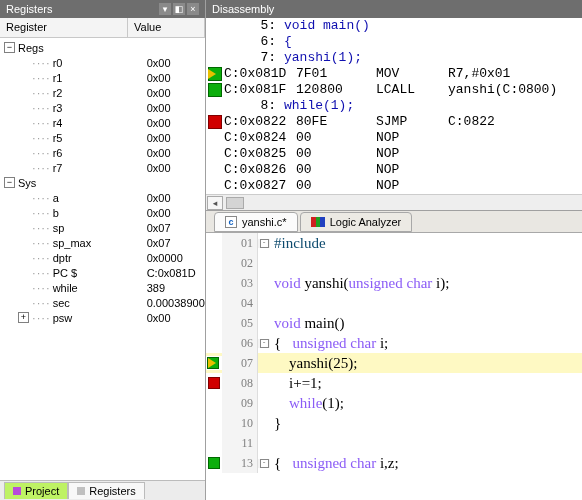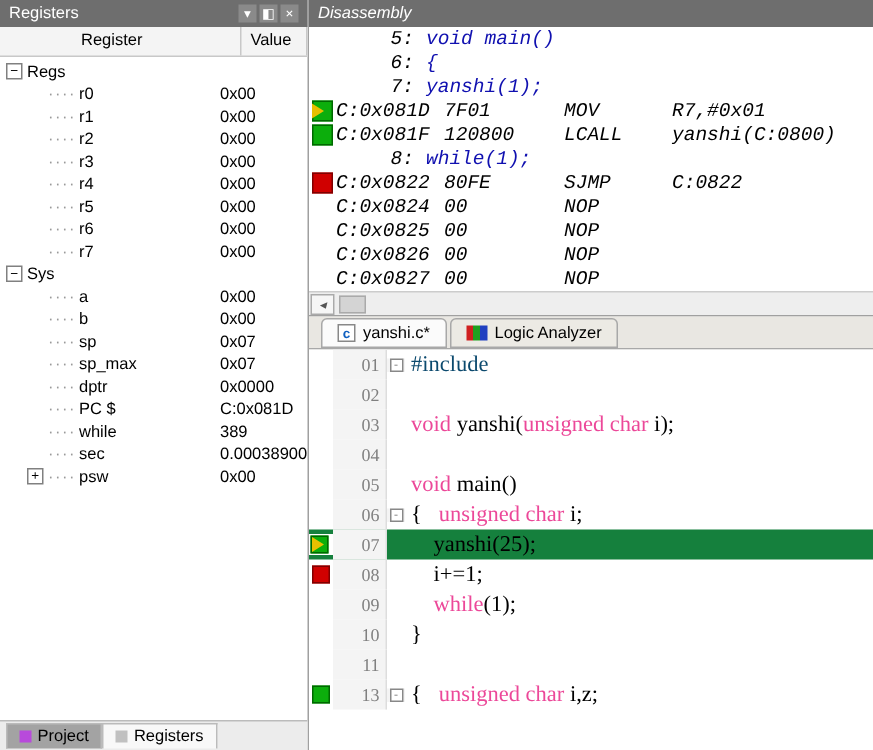--- a/index.html
+++ b/index.html
@@ -35,21 +35,21 @@
   }
   .reg-header {
     display:flex; background:#f4f4f4;
     border-bottom:1px solid #c8c8c8;
     height:20px;
   }
   .reg-header div {
     padding:3px 6px; border-right:1px solid #c8c8c8;
     font-size:11px;
   }
-  .reg-header .col-name { width:113px;margin-left:48px; }
+  .reg-header .col-name { width:128px; }
   .reg-header .col-val  { flex:1; }
   .tree {
     flex:1; overflow:auto; padding:2px 0;
     font-family: Tahoma, sans-serif;
   }
   .tree-row {
     display:flex; align-items:center;
     height:15px; padding-left:4px;
     white-space:nowrap;
   }
@@ -68,31 +68,30 @@
     display:flex; height:20px; align-items:center;
     background:#ececec;
     padding-left:4px; gap:0;
   }
   .bottom-tabs .tab {
     padding:2px 8px; border:1px solid #bbb; border-bottom:none;
     background:#f8f8f8; font-size:11px;
     display:flex; align-items:center; gap:4px;
     cursor:pointer;
   }
-  .bottom-tabs .tab.inactive { background:#a3a3a3; }
+  .bottom-tabs .tab.inactive { background:#bef264; }
   .bottom-tabs .dot { width:8px;height:8px;background:#b84adb;display:inline-block;}
   .bottom-tabs .dot2 { width:8px;height:8px;background:#c0c0c0;display:inline-block;}
 
   
   .right-pane { flex:1; display:flex; flex-direction:column; }
   .disasm {
     flex: 0 0 auto;
     display:flex; flex-direction:column;
     border-bottom:1px solid #a0a0a0;
-    font-style:italic;
   }
   .disasm-body {
     background:#fff; font-family: "Courier New", monospace;
     font-size:13px; line-height:16px;
     overflow:hidden;
   }
   .da-row { display:flex; align-items:center; height:16px;}
   .gutter {
     width:18px; flex:none;
     display:flex; align-items:center; justify-content:center;
@@ -157,23 +156,23 @@
     width:12px; flex:none; background:#f4f4f4;
     display:flex; align-items:center; justify-content:center;
     color:#808080; font-size:10px;
   }
   .ed-fold .box { width:9px;height:9px;border:1px solid #888;display:flex;align-items:center;justify-content:center;font-size:8px;background:#fff;}
   .ed-bp-col {
     width:16px; flex:none; display:flex; align-items:center; justify-content:center;
     background:#fff;
   }
   .ed-text { padding-left:4px; white-space:pre; }
-  .ed-row.current { background:#15803d; }
+  .ed-row.current { background:#fef9c3; }
   .tk-pp  { color:#0c4a6e; }
-  .tk-kw  { color:#ec4899; }
+  .tk-kw  { color:#8b5cf6; }
   .tk-id  { color:#000; }
   .tk-num { color:#000; }
   .tk-pun { color:#000; }
 </style>
 </head>
 <body>
 
 <div class="app">
 
   <div class="left-pane">

